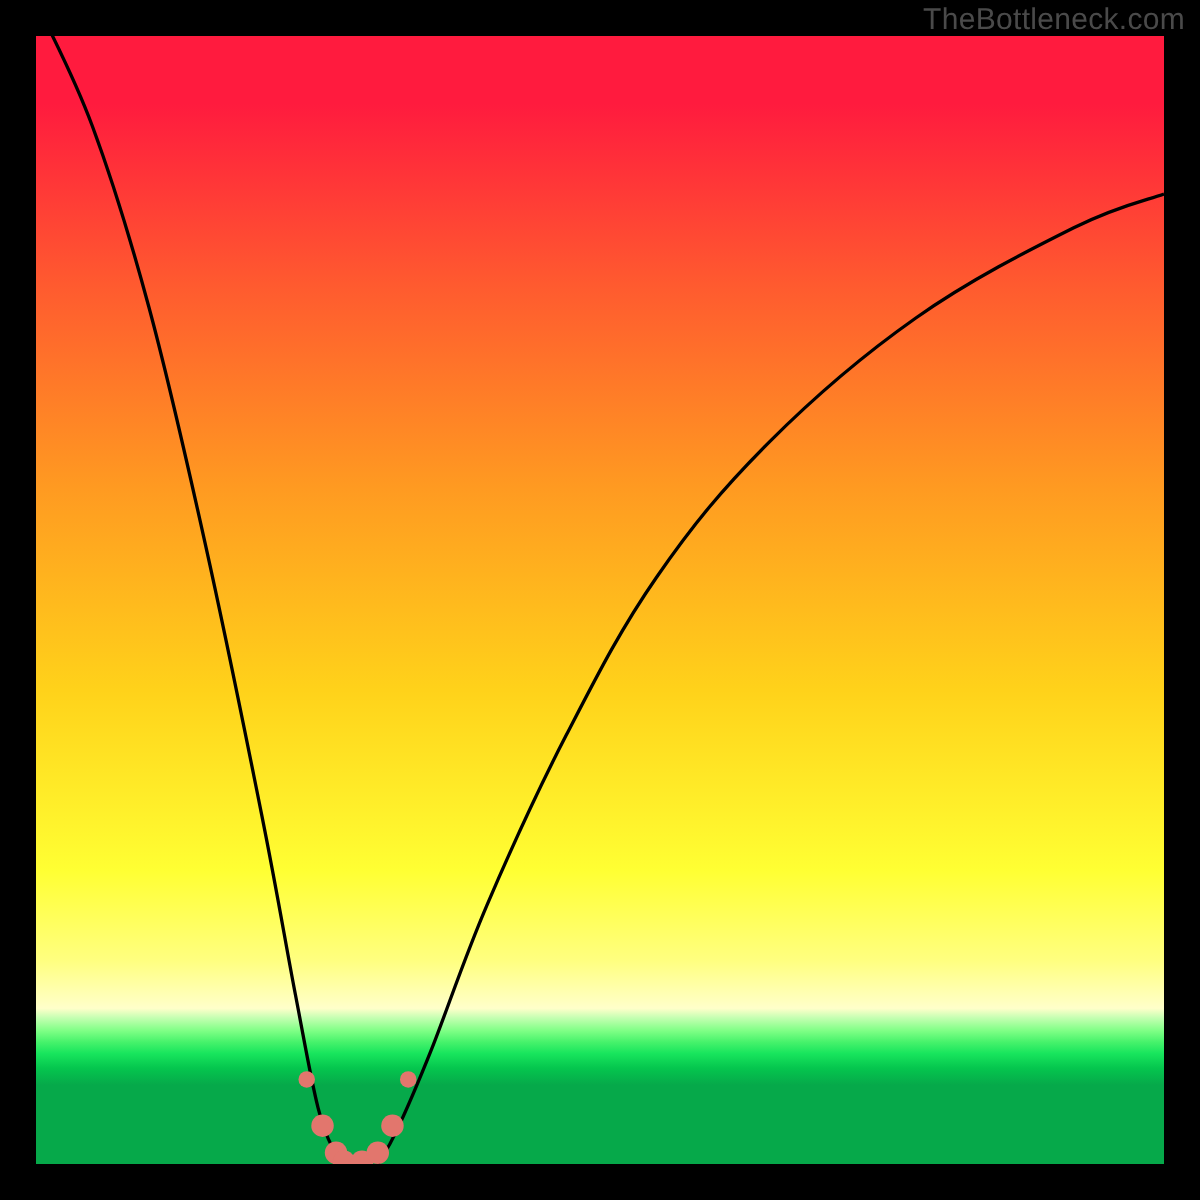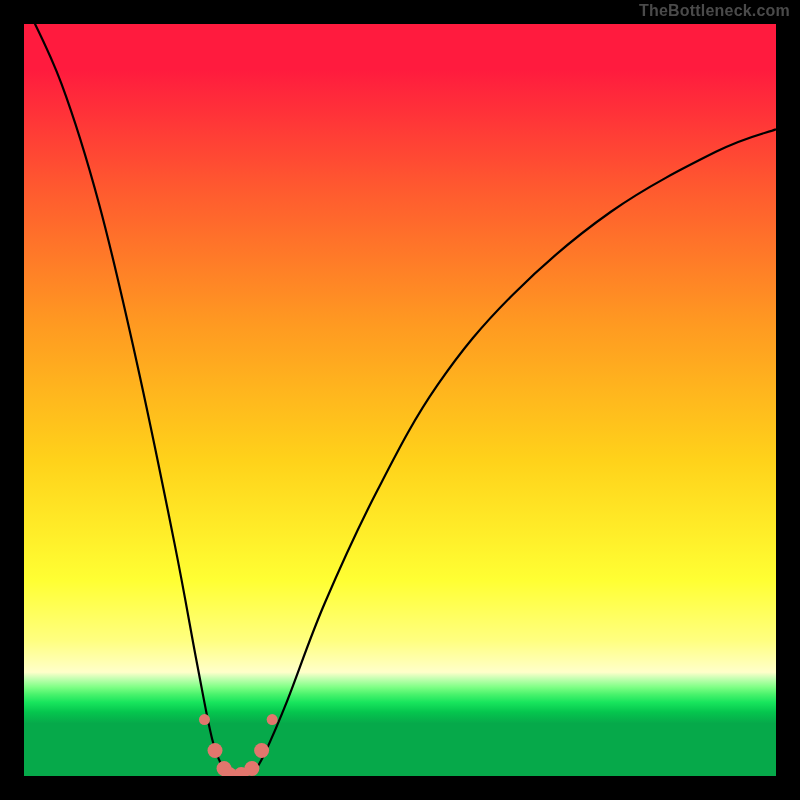--- a/index.html
+++ b/index.html
@@ -32,22 +32,22 @@
       #18e55d 90.2%,
       #05c64e 91.5%,
       #06a94a 93%,
       #06a94a 100%);
   }
   .attribution {
     position: absolute;
     top: 2px;
     right: 10px;
     color: #4a4a4a;
-    font-size: 16px;
-    font-weight: 700;
+    font-size: 20px;
+    font-weight: 400;
     letter-spacing: 0.2px;
   }
   svg.curve {
     position: absolute;
     left: 0;
     top: 0;
     width: 752px;
     height: 752px;
   }
   .dot {

